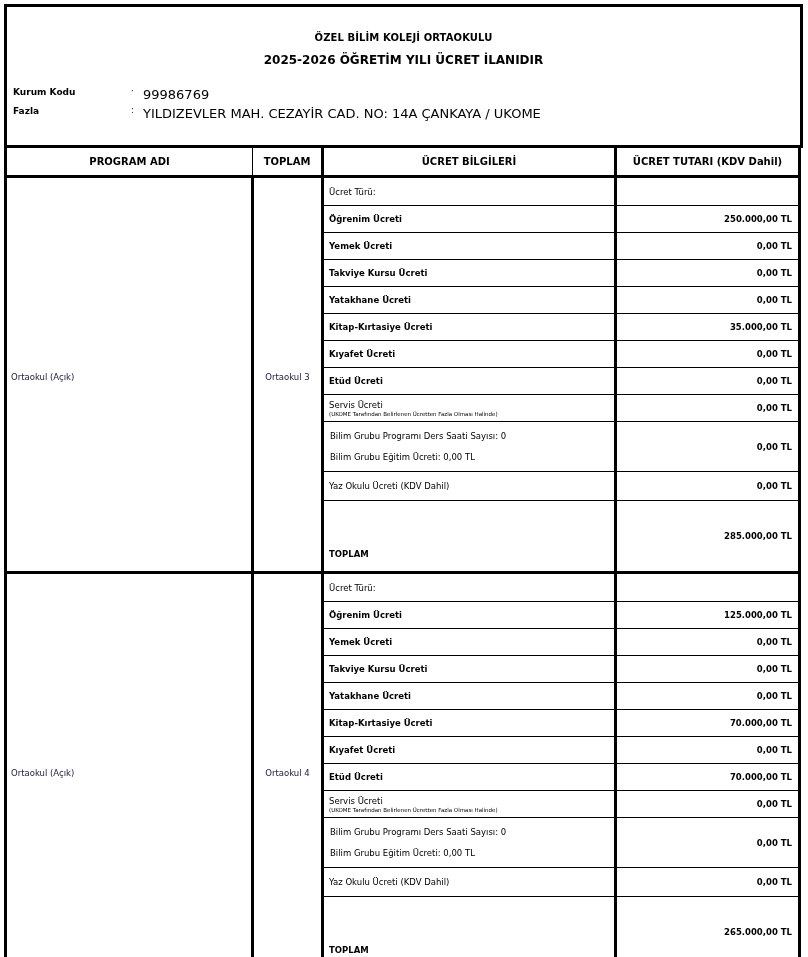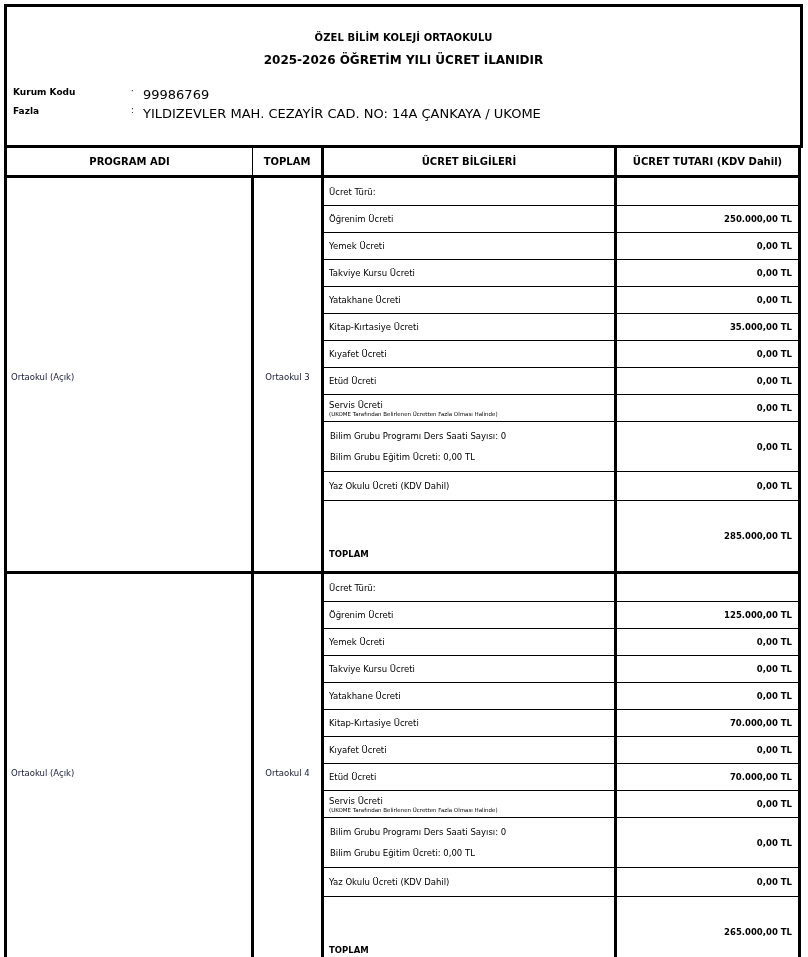--- a/index.html
+++ b/index.html
@@ -116,21 +116,21 @@
       padding-right: 6px !important;
       font-weight: bold;
       border-left: 3px solid #000 !important;
       border-right: 3px solid #000 !important;
     }
     th.first { border-left: 3px solid #000 !important; }
     th.last { border-right: 3px solid #000 !important; }
     th.sinif-h { border-right: 3px solid #000 !important; }
     th.tutar-h { border-left: 3px solid #000 !important; }
 
-    tr.r-std td { height: 26px; }
+    tr.r-std td { height: 26px; font-weight: bold; }
     tr.r-first td.bilgi-cell, tr.r-first td.tutar-cell { height: 27px; }
     tr.r-servis td { height: 26px; }
     tr.r-bilim td { height: 49px; }
     tr.r-yaz td { height: 28px; }
     tr.r-total td.bilgi-cell, tr.r-total td.tutar-cell {
       height: 58px;
       border-bottom: 3px solid #000 !important;
     }
     tr.r-total td.bilgi-cell {
       vertical-align: bottom;

